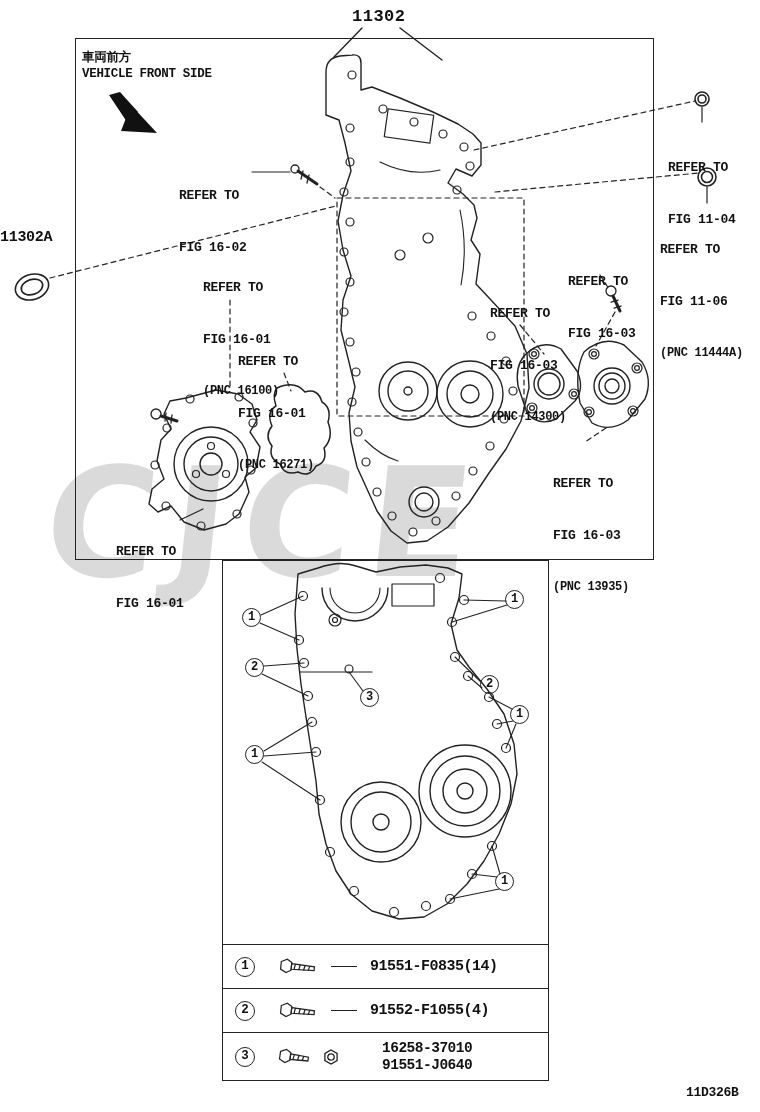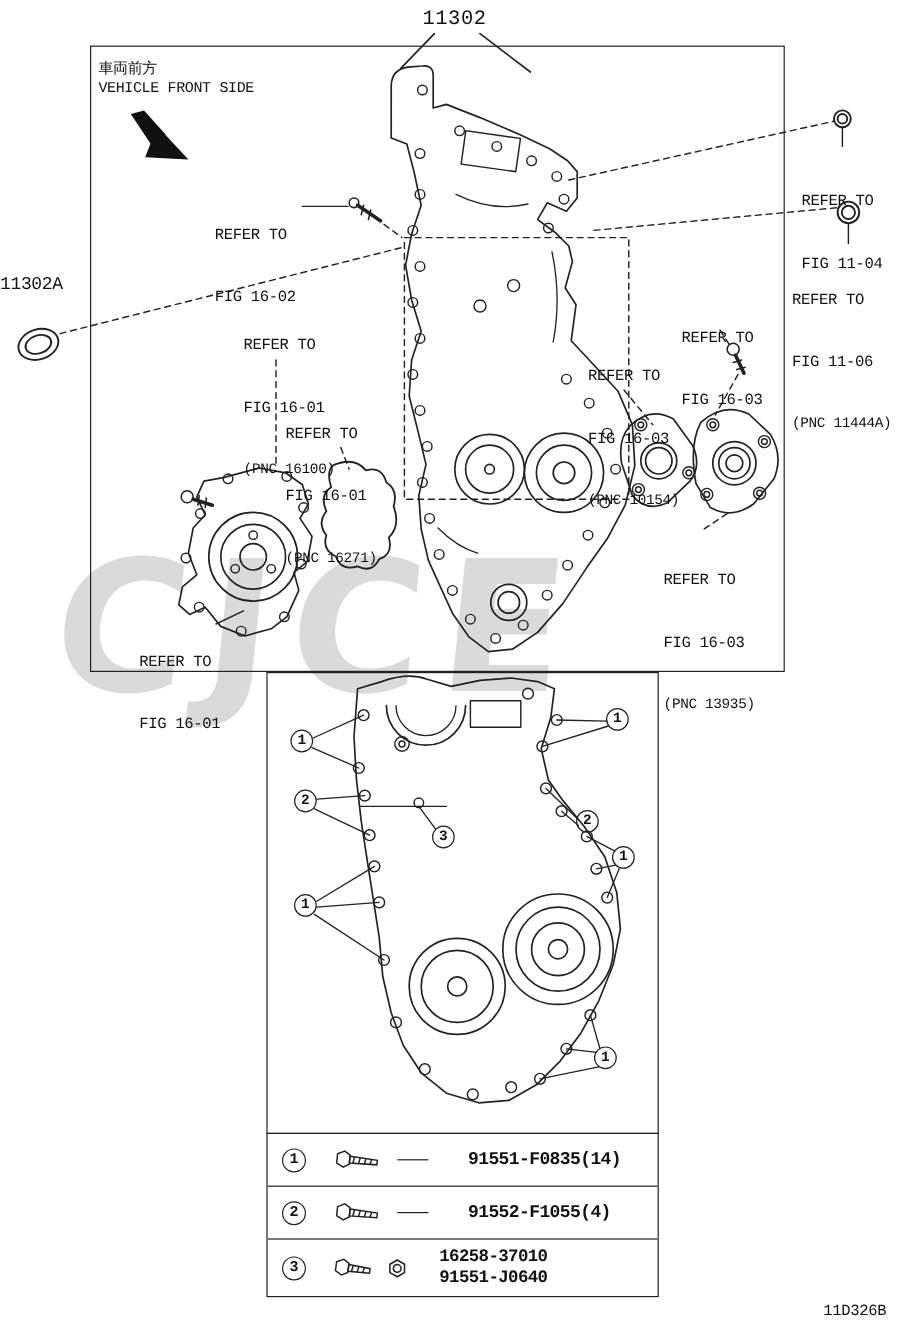--- a/index.html
+++ b/index.html
@@ -6,40 +6,40 @@
   html,body{margin:0;padding:0;background:#fff}
   .page{position:relative;width:760px;height:1112px;background:#fff;overflow:hidden;
         font-family:"Liberation Mono","DejaVu Sans Mono",monospace;color:#111}
   .watermark{position:absolute;left:46px;top:448px;z-index:0;
              font-family:"DejaVu Sans",sans-serif;font-weight:bold;font-size:152px;line-height:1;
              color:#dadada;letter-spacing:14px;transform:skewX(-6deg)}
   .box{position:absolute;border:1.4px solid #222;z-index:1}
   .main-box{left:75px;top:38px;width:579px;height:522px}
   .lower-box{left:222px;top:560px;width:327px;height:385px}
   svg.overlay{position:absolute;left:0;top:0;z-index:2}
-  .lbl{position:absolute;z-index:3;font-weight:normal;font-size:13px;line-height:1.34;
+  .lbl{position:absolute;z-index:3;font-weight:bold;font-size:13px;line-height:1.34;
        letter-spacing:-0.3px;white-space:pre}
   .lbl span{display:block}
   .lbl .sub{font-size:12px}
   .title{font-size:17px;letter-spacing:0.5px}
   .note{font-size:12.5px}
   .seal-num{font-size:15px}
   .doc-code{font-size:13px}
   .co{position:absolute;z-index:3;width:19px;height:19px;border:1.5px solid #222;border-radius:50%;
       font-weight:bold;font-size:12px;line-height:16px;text-align:center}
   .table{position:absolute;left:222px;top:944px;width:327px;border:1.4px solid #222;z-index:3}
   .trow{display:flex;align-items:center;height:44px;border-bottom:1.4px solid #222;
         padding-left:12px;gap:9px}
   .trow.last{height:47px;border-bottom:none}
   .co-t{width:20px;height:20px;border:1.5px solid #222;border-radius:50%;font-weight:bold;
         font-size:12.5px;line-height:17px;text-align:center;flex:0 0 auto;margin-right:14px}
-  .pn{font-weight:bold;font-size:15px;letter-spacing:-0.5px;margin-left:24px}
+  .pn{font-weight:bold;font-size:15px;letter-spacing:-0.5px;margin-left:4px}
   .conn{width:26px;border-top:1.4px solid #222;height:0;flex:0 0 auto}
   .pn2{display:flex;flex-direction:column;gap:1px;margin-left:18px}
-  .pn2 .pn{font-size:14.5px;margin-left:0}
+  .pn2 .pn{font-size:14.5px;margin-left:16px}
 </style>
 </head>
 <body>
 
 <div class="page">
 
   <div class="watermark">CJCE</div>
 
   <div class="box main-box"></div>
   <div class="box lower-box"></div>
@@ -334,21 +334,21 @@
   </div>
 
   <div class="lbl" style="left:568px;top:238px">
     <span>REFER TO</span>
     <span>FIG 16-03</span>
   </div>
 
   <div class="lbl" style="left:490px;top:270px">
     <span>REFER TO</span>
     <span>FIG 16-03</span>
-    <span class="sub">(PNC 10154)</span>
+    <span class="sub">(PNC 14300)</span>
   </div>
 
   <div class="lbl" style="left:553px;top:440px">
     <span>REFER TO</span>
     <span>FIG 16-03</span>
     <span class="sub">(PNC 13935)</span>
   </div>
 
   <div class="lbl" style="left:116px;top:508px">
     <span>REFER TO</span>

